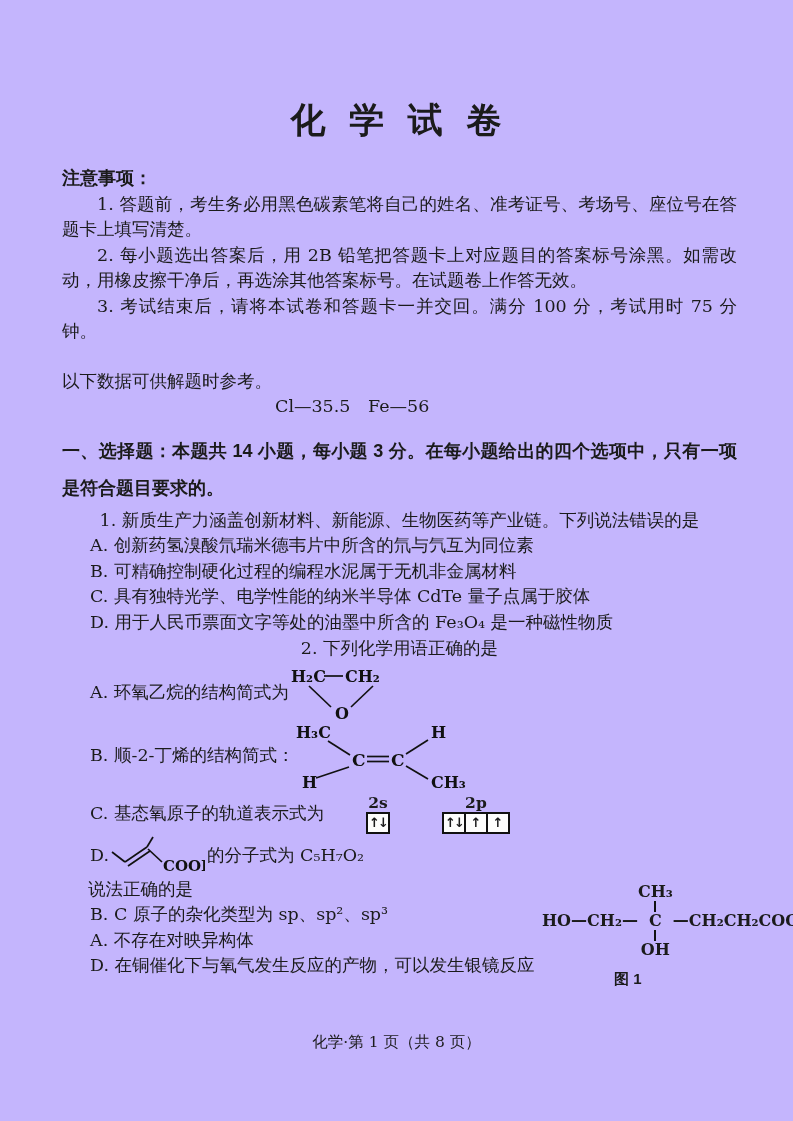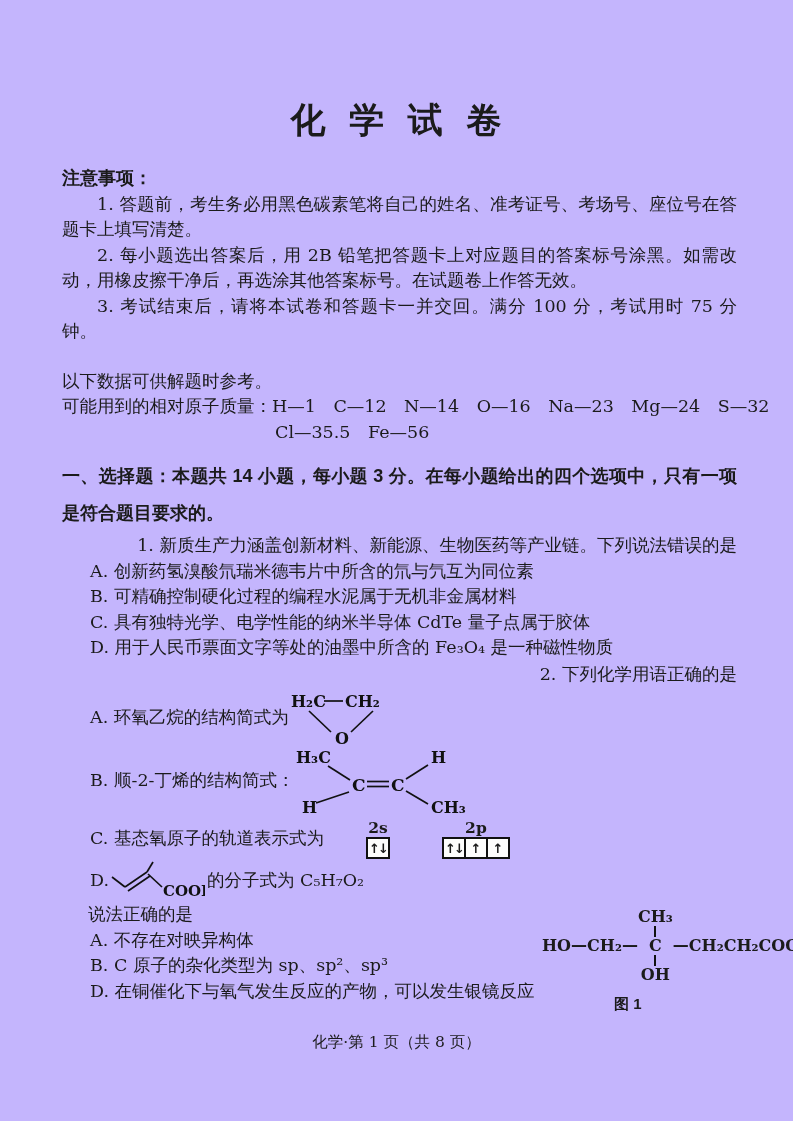--- a/index.html
+++ b/index.html
@@ -35,21 +35,21 @@
   .nowrap { white-space:nowrap; }
   .intro { margin-top:24px; }
   .masses-cont { margin-left:213px; }
   .section-heading {
     margin-top:13px;
     font-family:"Liberation Sans","DejaVu Sans",sans-serif;
     font-weight:bold; font-size:18px; line-height:37px;
     text-align:justify;
   }
   .stem { padding-left:26px; text-indent:-26px; }
-  .stem.nowrap { text-align:right; }
+  .stem.nowrap { text-align:center; }
   .question { margin-top:1px; }
   .option { margin-left:28px; white-space:nowrap; }
   .option-row { margin-left:28px; display:flex; align-items:center; }
   .opt-label { white-space:nowrap; }
   .row-a { height:54px; margin-top:4px; }
   .row-b { height:72px; }
   .row-c { height:44px; }
   .row-d { height:40px; }
   svg text {
     font-family:"DejaVu Serif","Liberation Serif",serif;
@@ -103,23 +103,20 @@
 <div class="page">
 
   <h1 class="title">化 学 试 卷</h1>
 
   <div class="notice-heading">注意事项：</div>
   <p class="para indent2">1. 答题前，考生务必用黑色碳素笔将自己的姓名、准考证号、考场号、座位号在答题卡上填写清楚。</p>
   <p class="para indent2">2. 每小题选出答案后，用 2B 铅笔把答题卡上对应题目的答案标号涂黑。如需改动，用橡皮擦干净后，再选涂其他答案标号。在试题卷上作答无效。</p>
   <p class="para indent2">3. 考试结束后，请将本试卷和答题卡一并交回。满分 100 分，考试用时 75 分钟。</p>
 
   <p class="para intro">以下数据可供解题时参考。</p>
-  <p class="para nowrap">
-    <span>可能用到的相对原子质量：</span><span>H—1　C—12　N—14　O—16　Na—23　Mg—24　S—32</span>
-  </p>
   <p class="para masses-cont nowrap">Cl—35.5　Fe—56</p>
 
   <p class="section-heading">一、选择题：本题共 14 小题，每小题 3 分。在每小题给出的四个选项中，只有一项是符合题目要求的。</p>
 
   <div class="question">
     <p class="stem nowrap">1. 新质生产力涵盖创新材料、新能源、生物医药等产业链。下列说法错误的是</p>
     <p class="option">A. 创新药氢溴酸氘瑞米德韦片中所含的氘与氕互为同位素</p>
     <p class="option">B. 可精确控制硬化过程的编程水泥属于无机非金属材料</p>
     <p class="option">C. 具有独特光学、电学性能的纳米半导体 CdTe 量子点属于胶体</p>
     <p class="option">D. 用于人民币票面文字等处的油墨中所含的 Fe₃O₄ 是一种磁性物质</p>
@@ -190,22 +187,22 @@
         <text x="54" y="35" font-size="15">COOH</text>
       </svg>
       <span class="d-suffix">的分子式为 C₅H₇O₂</span>
     </div>
   </div>
 
   <div class="question">
     <div class="q3-body">
       <div class="q3-left">
         <p class="stem-cont">说法正确的是</p>
+        <p class="option">B. C 原子的杂化类型为 sp、sp²、sp³</p>
         <p class="option">A. 不存在对映异构体</p>
-        <p class="option">B. C 原子的杂化类型为 sp、sp²、sp³</p>
         <p class="option">D. 在铜催化下与氧气发生反应的产物，可以发生银镜反应</p>
       </div>
       <div class="fig1">
         <div class="fig1-struct">
           <span>HO—CH₂—</span>
           <span class="fig1-center">
             <span>CH₃</span>
             <span class="fig1-bond"></span>
             <span>C</span>
             <span class="fig1-bond"></span>

